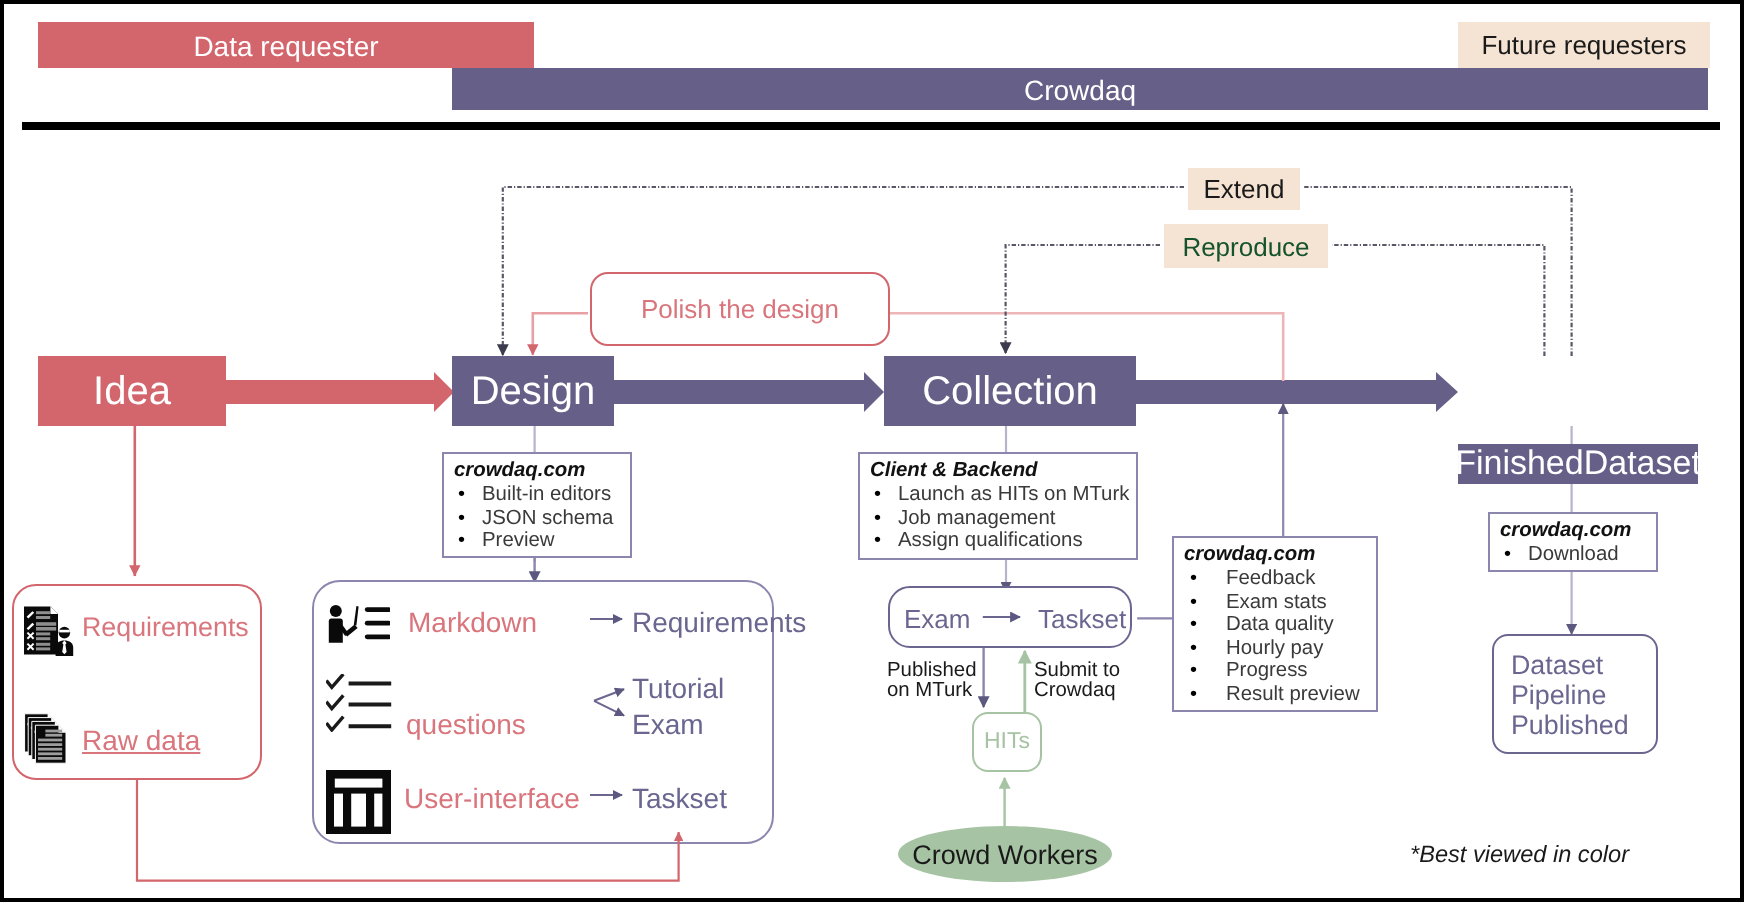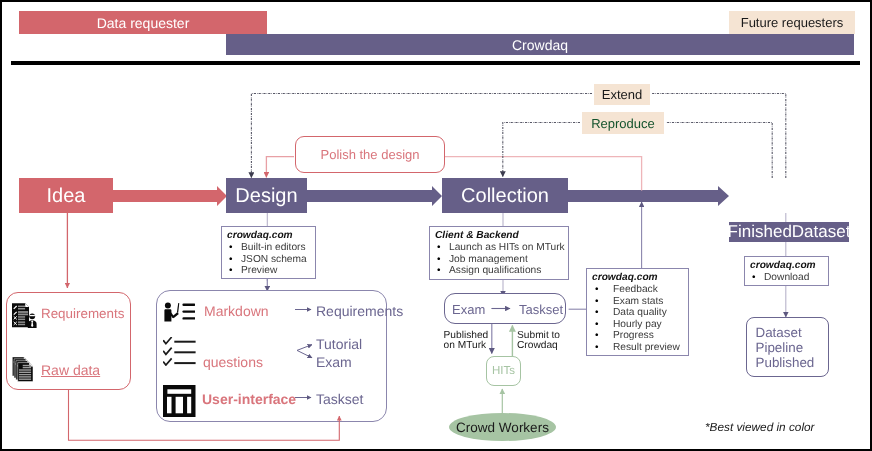--- a/index.html
+++ b/index.html
@@ -284,21 +284,21 @@
 
   <span class="abs ico" style="left:163px;top:384.5px;width:32.5px;height:32.5px;">
     <svg width="32.5" height="32.5" viewBox="0 0 32.5 32.5">
       <rect x="0" y="0" width="32.5" height="32.5" fill="#0a0a0a"></rect>
       <rect x="4.4" y="4.3" width="23.8" height="4.5" fill="#fff"></rect>
       <rect x="4.0" y="11.8" width="4.5" height="16.5" fill="#fff"></rect>
       <rect x="12.6" y="11.8" width="7.4" height="16.5" fill="#fff"></rect>
       <rect x="24.1" y="11.8" width="4.1" height="16.5" fill="#fff"></rect>
     </svg>
   </span>
-  <span class="abs" style="left:202px;top:391px;color:#d9757c;font-size:14px;line-height:17px;font-weight:bold;">User-interface</span>
+  <span class="abs" style="left:202px;top:391px;color:#d9757c;font-size:14px;line-height:17px;">User-interface</span>
   <span class="abs" style="left:316px;top:391px;color:#6b6690;font-size:14px;line-height:17px;">Taskset</span>
 
   <div class="abs roundbox" style="left:444px;top:293px;width:122px;height:31px;border:1.4px solid #6b6690;background:#fff;
               border-radius:11px;"></div>
   <span class="abs" style="left:452px;top:301.5px;color:#6b6690;font-size:13px;line-height:15px;">Exam</span>
   <span class="abs" style="left:519px;top:301.5px;color:#6b6690;font-size:13px;line-height:15px;">Taskset</span>
 
   <div class="abs roundbox" style="left:486px;top:356px;width:35px;height:30px;border:1.3px solid #a6c4a3;background:#fff;
               border-radius:8px;display:flex;align-items:center;justify-content:center;">
     <span style="color:#a6c4a3;font-size:11.5px;">HITs</span>

